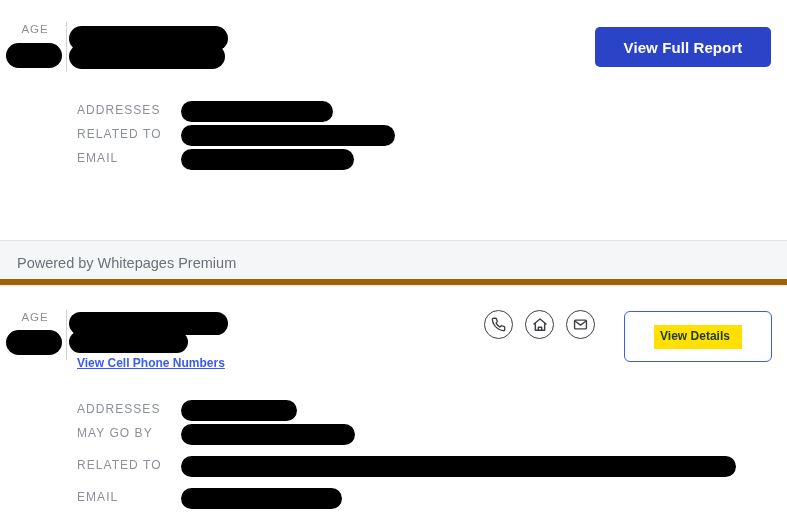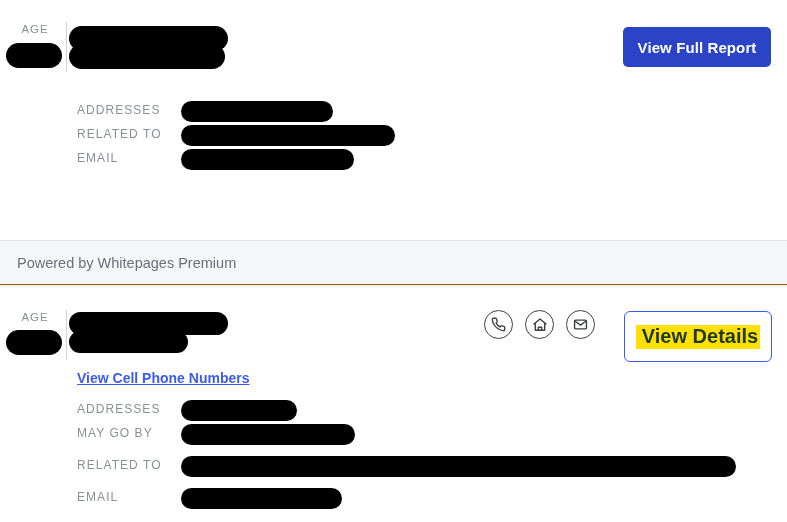--- a/index.html
+++ b/index.html
@@ -130,36 +130,36 @@
   .link-sep {
     color: #9aa0a6;
     margin: 0 9px;
     font-weight: normal;
     font-size: 14px;
   }
 
   #cell-phone-link {
     position: absolute;
     left: 77px;
-    top: 370px;
-    font-size: 14px;
+    top: 356px;
+    font-size: 12px;
     font-weight: bold;
     color: #3a5bf0;
     text-decoration: underline;
     font-family: "Liberation Sans", sans-serif;
     cursor: pointer;
     white-space: nowrap;
   }
 
   
   #view-full-report-button {
     position: absolute;
     right: 16px;
     top: 27px;
-    width: 148px;
+    width: 176px;
     height: 40px;
     background: #2b44c7;
     color: #ffffff;
     border: none;
     border-radius: 5px;
     font-size: 15px;
     font-weight: bold;
     font-family: "Liberation Sans", sans-serif;
     cursor: pointer;
     letter-spacing: 0.1px;
@@ -168,21 +168,21 @@
 
   
   #powered-by-band {
     position: absolute;
     left: 0;
     top: 240px;
     width: 787px;
     height: 45px;
     background: #f5f6f7;
     border-top: 1px solid #e3e4e6;
-    border-bottom: 1px solid #a16207;
+    border-bottom: 6px solid #a16207;
     box-sizing: border-box;
   }
   #powered-by-text {
     position: absolute;
     left: 17px;
     top: 14px;
     font-size: 14.5px;
     color: #6b7079;
     font-family: "Liberation Sans", sans-serif;
   }
@@ -230,24 +230,24 @@
     display: flex;
     align-items: center;
     justify-content: center;
     box-sizing: border-box;
     cursor: pointer;
     padding: 0;
   }
   #view-details-label {
     background: #ffe000;
     color: #1d3a1f;
-    font-size: 20px;
+    font-size: 12px;
     font-weight: bold;
     font-family: "Liberation Sans", sans-serif;
-    padding: 3px 2px 4px 6px;
+    padding: 3px 12px 4px 6px;
     line-height: 17px;
     white-space: nowrap;
   }
 </style>
 </head>
 <body>
 
 <div class="page">
 
   <div class="result-card" id="result-card-1">

